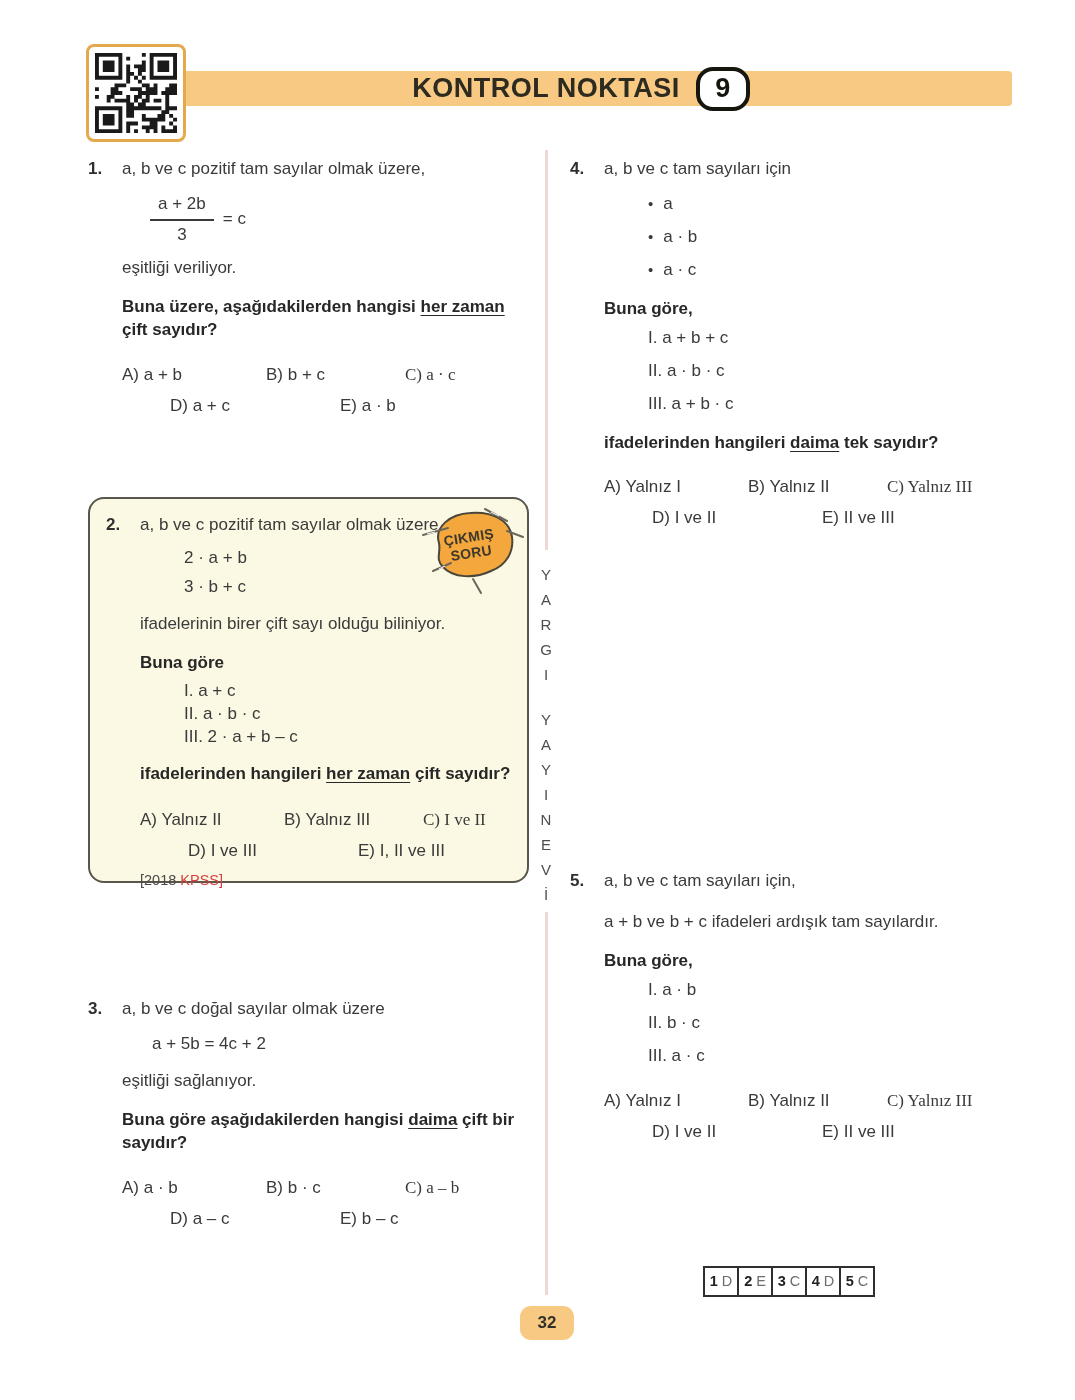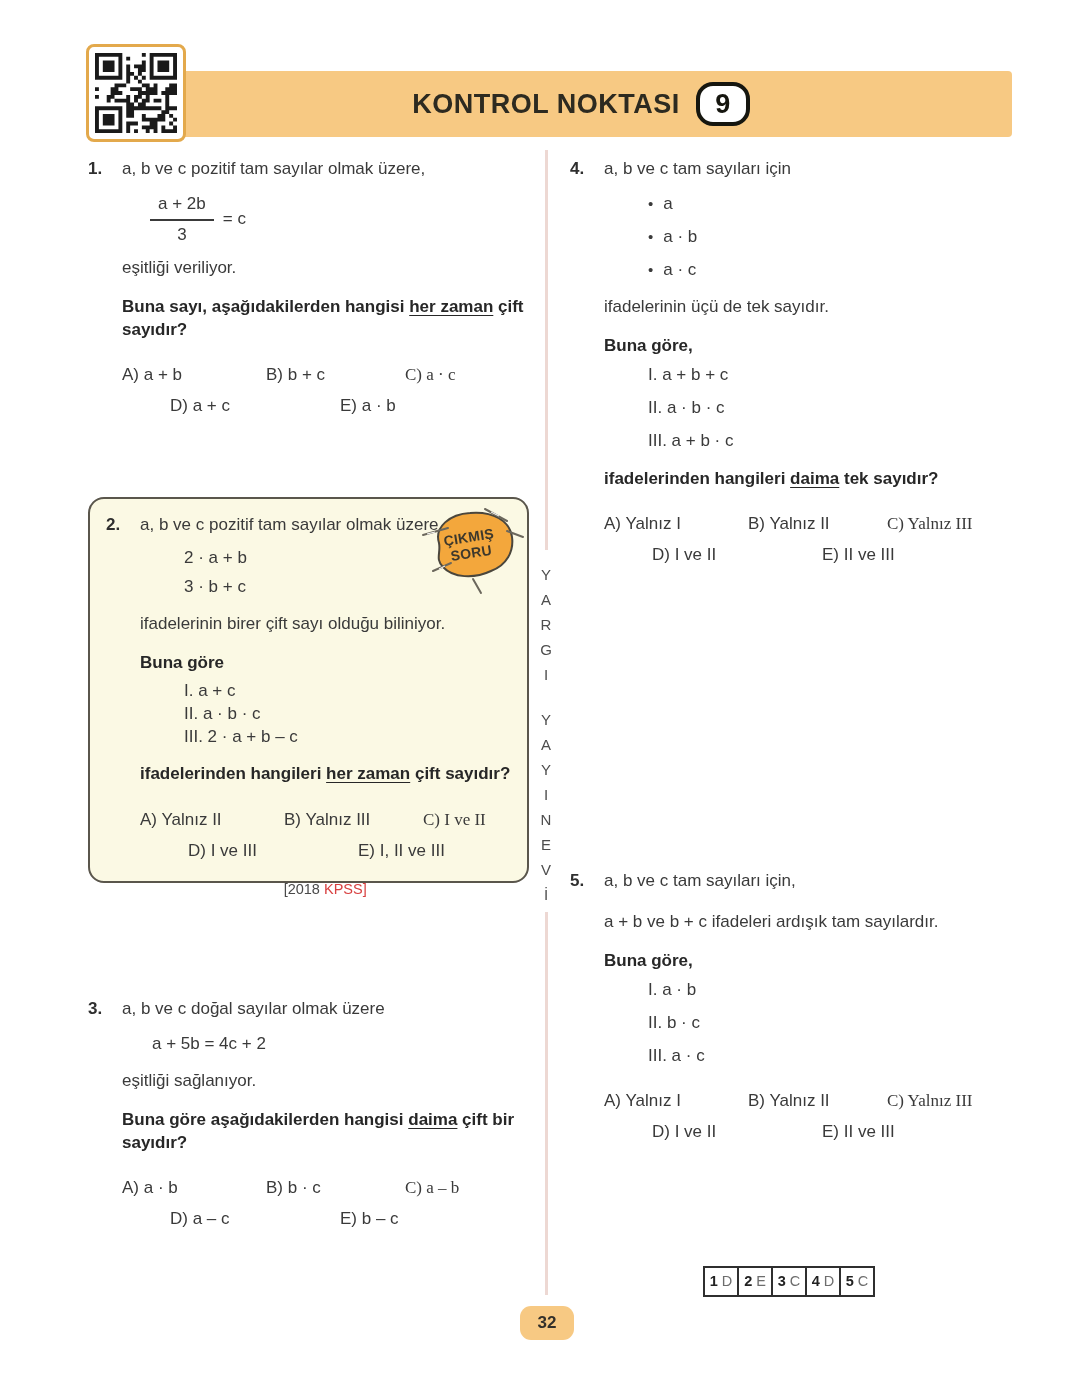--- a/index.html
+++ b/index.html
@@ -5,21 +5,21 @@
   * { margin:0; padding:0; box-sizing:border-box; }
   html,body { background:#ffffff; }
   .page {
     position:relative; width:1075px; height:1400px; margin:0 auto;
     background:#ffffff; overflow:hidden;
     font-family:"Liberation Sans","DejaVu Sans",sans-serif;
     color:#3a3a3a; font-size:17px; line-height:1.35;
   }
   
   .banner {
-    position:absolute; left:150px; top:71px; width:862px; height:66px;
+    position:absolute; left:150px; top:71px; width:862px; height:35px;
     background:#F7C983; border-radius:4px;
     display:flex; align-items:center; justify-content:center; gap:16px;
   }
   .banner-title { font-size:27px; font-weight:bold; color:#2d2a20; letter-spacing:.5px; }
   .banner-num {
     background:#ffffff; border:4px solid #16160f; border-radius:17px;
     width:54px; height:44px; display:flex; align-items:center; justify-content:center;
     font-size:27px; font-weight:bold; color:#16160f;
   }
   .qrbox {
@@ -59,21 +59,21 @@
     background:#FBF9E4; border:2px solid #5a564c; border-radius:16px;
     padding:15px 17px 10px 16px;
   }
   .qbox .qinner { display:flex; }
   .badge { position:absolute; right:2px; top:2px; width:110px; height:96px; }
   .badge-text {
     position:absolute; right:14px; top:30px; width:86px; text-align:center;
     transform:rotate(-9deg); color:#3d382c; font-weight:bold; font-size:14px;
     line-height:1.15; letter-spacing:.3px;
   }
-  .source-tag { text-align:center; font-size:14.5px; margin-top:9px; color:#4a4a4a; }
+  .source-tag { text-align:left; font-size:14.5px; color:#4a4a4a; }
   .source-red { color:#D84040; }
   
   .akey { position:absolute; left:703px; top:1266px; display:flex; }
   .akey .cell {
     width:36px; height:31px; border:2px solid #2f2f2f; margin-left:-2px;
     display:flex; align-items:center; justify-content:center; gap:4px;
     background:#ffffff; font-size:14.5px;
   }
   .akey .cell:first-child { margin-left:0; }
   .akey .n { font-weight:bold; color:#222; }
@@ -129,21 +129,21 @@
     <div class="qbody">
       <div>a, b ve c pozitif tam sayılar olmak üzere,</div>
       <div class="mathrow">
         <span class="frac">
           <span class="fnum">a + 2b</span>
           <span class="fden">3</span>
         </span>
         <span class="frac-rhs">= c</span>
       </div>
       <div>eşitliği veriliyor.</div>
-      <div class="prompt mt16"><span>Buna sayı, aşağıdakilerden hangisi </span><span class="u">her zaman</span><span> çift sayıdır?</span></div>
+      <div class="prompt mt16"><span>Buna üzere, aşağıdakilerden hangisi </span><span class="u">her zaman</span><span> çift sayıdır?</span></div>
       <div class="optrow mt22">
         <span class="op0">A) a + b</span>
         <span class="op1">B) b + c</span>
         <span class="op2">C) a · c</span>
       </div>
       <div class="optrow">
         <span class="op3">D) a + c</span>
         <span class="op4">E) a · b</span>
       </div>
     </div>
@@ -214,21 +214,20 @@
     </div>
   </div>
 
   <div class="q" style="left:570px;top:158px;width:460px;">
     <div class="qnum">4.</div>
     <div class="qbody">
       <div>a, b ve c tam sayıları için</div>
       <div class="blrow mt12"><span class="blt">•</span><span>a</span></div>
       <div class="blrow iline29"><span class="blt">•</span><span>a · b</span></div>
       <div class="blrow iline29"><span class="blt">•</span><span>a · c</span></div>
-      <div class="mt14">ifadelerinin üçü de tek sayıdır.</div>
       <div class="prompt mt16">Buna göre,</div>
       <div class="ritem mt6">I. a + b + c</div>
       <div class="ritem iline29">II. a · b · c</div>
       <div class="ritem iline29">III. a + b · c</div>
       <div class="prompt mt16 nowrap"><span>ifadelerinden hangileri </span><span class="u">daima</span><span> tek sayıdır?</span></div>
       <div class="optrow mt22">
         <span class="op0">A) Yalnız I</span>
         <span class="op1">B) Yalnız II</span>
         <span class="op2">C) Yalnız III</span>
       </div>

